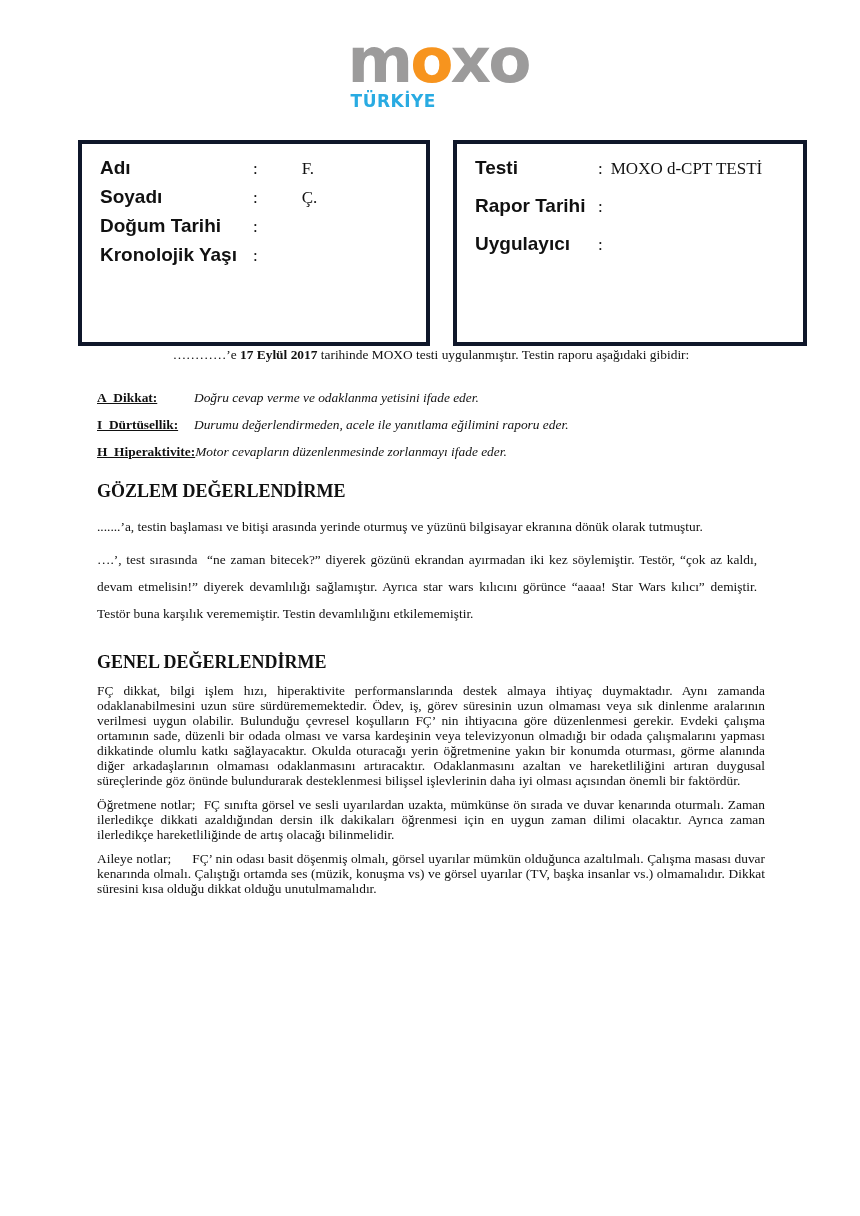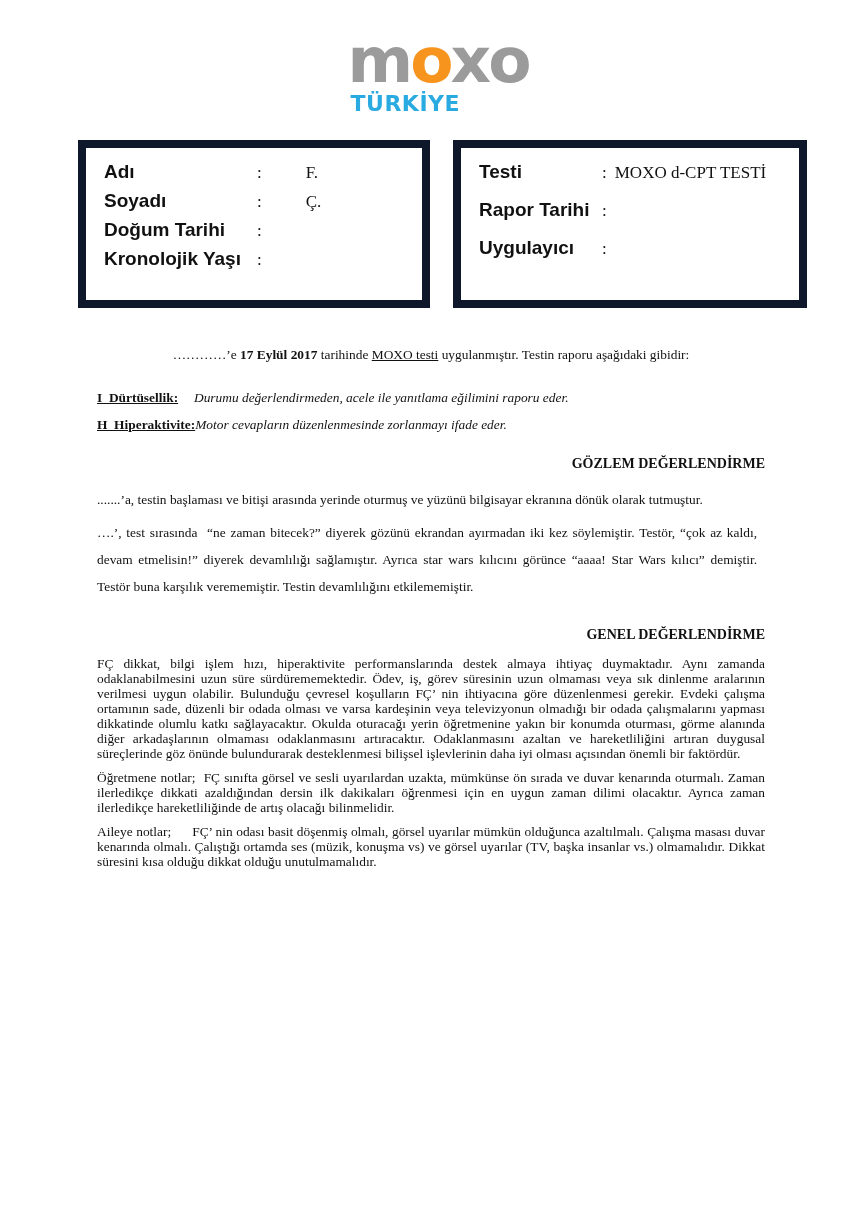--- a/index.html
+++ b/index.html
@@ -28,40 +28,40 @@
     font-size: 63px;
     line-height: 58px;
     letter-spacing: -3px;
     color: #9c9b9b;
     user-select: none;
   }
   .logo-word .letter-orange { color: #f7941e; }
   .logo-country {
     font-family: "DejaVu Sans", sans-serif;
     font-weight: bold;
-    font-size: 22px;
+    font-size: 17px;
     letter-spacing: 0.5px;
     color: #29abe2;
     margin-top: 1px;
     padding-left: 3px;
     text-align: left;
   }
 
   
   .boxes {
     position: absolute;
     top: 140px;
     left: 78px;
     display: flex;
     gap: 23px;
   }
   .info-box {
     box-sizing: border-box;
-    border: 8px solid #0f172a;
-    height: 168px;
+    border: 4px solid #0f172a;
+    height: 206px;
     background: #ffffff;
     padding: 13px 18px;
   }
   .info-box.patient { width: 352px; }
   .info-box.test    { width: 354px; }
   .brow { display: flex; align-items: baseline; }
   .patient .brow { height: 29px; }
   .test .brow    { height: 38px; }
   .blabel {
     font-family: "Liberation Sans", sans-serif;
@@ -84,36 +84,36 @@
     width: 668px;
     font-size: 13.4px;
     line-height: 17px;
   }
   .intro {
     text-align: center;
     margin: 0 0 21px 0;
     white-space: nowrap;
   }
   .intro .seg-bold { font-weight: bold; }
-  .intro .seg-underline { text-decoration: underline; }
+  .intro .seg-underline { }
 
   .defs { margin: 0 0 0 0; }
   .def-row { display: flex; line-height: 27px; }
   .def-label {
     font-weight: bold;
     text-decoration: underline;
     min-width: 97px;
     white-space: pre;
   }
   .def-desc { font-style: italic; }
 
   .section-heading {
     font-weight: bold;
-    font-size: 14px;
-    text-align: right;
+    font-size: 18px;
+    text-align: left;
     line-height: 18px;
     margin: 0;
   }
   .obs-heading { margin-top: 17px; margin-bottom: 13px; }
   .obs-para {
     margin: 0 8px 6px 0;
     line-height: 27px;
     text-align: justify;
   }
   .gen-heading { margin-top: 26px; margin-bottom: 12px; }
@@ -181,20 +181,24 @@
     </div>
 
   </div>
 
   <div class="content">
 
     <p class="intro"><span>…………’e </span><span class="seg-bold">17 Eylül 2017</span><span> tarihinde </span><span class="seg-underline">MOXO testi</span><span> uygulanmıştır. Testin raporu aşağıdaki gibidir:</span></p>
 
     <div class="defs">
       <div class="def-row">
+        <span class="def-label">A&nbsp; Dikkat:</span>
+        <span class="def-desc">Doğru cevap verme ve odaklanma yetisini ifade eder.</span>
+      </div>
+      <div class="def-row">
         <span class="def-label">I&nbsp; Dürtüsellik:</span>
         <span class="def-desc">Durumu değerlendirmeden, acele ile yanıtlama eğilimini raporu eder.</span>
       </div>
       <div class="def-row">
         <span class="def-label">H&nbsp; Hiperaktivite:</span>
         <span class="def-desc">Motor cevapların düzenlenmesinde zorlanmayı ifade eder.</span>
       </div>
     </div>
 
     <h2 class="section-heading obs-heading">GÖZLEM DEĞERLENDİRME</h2>

